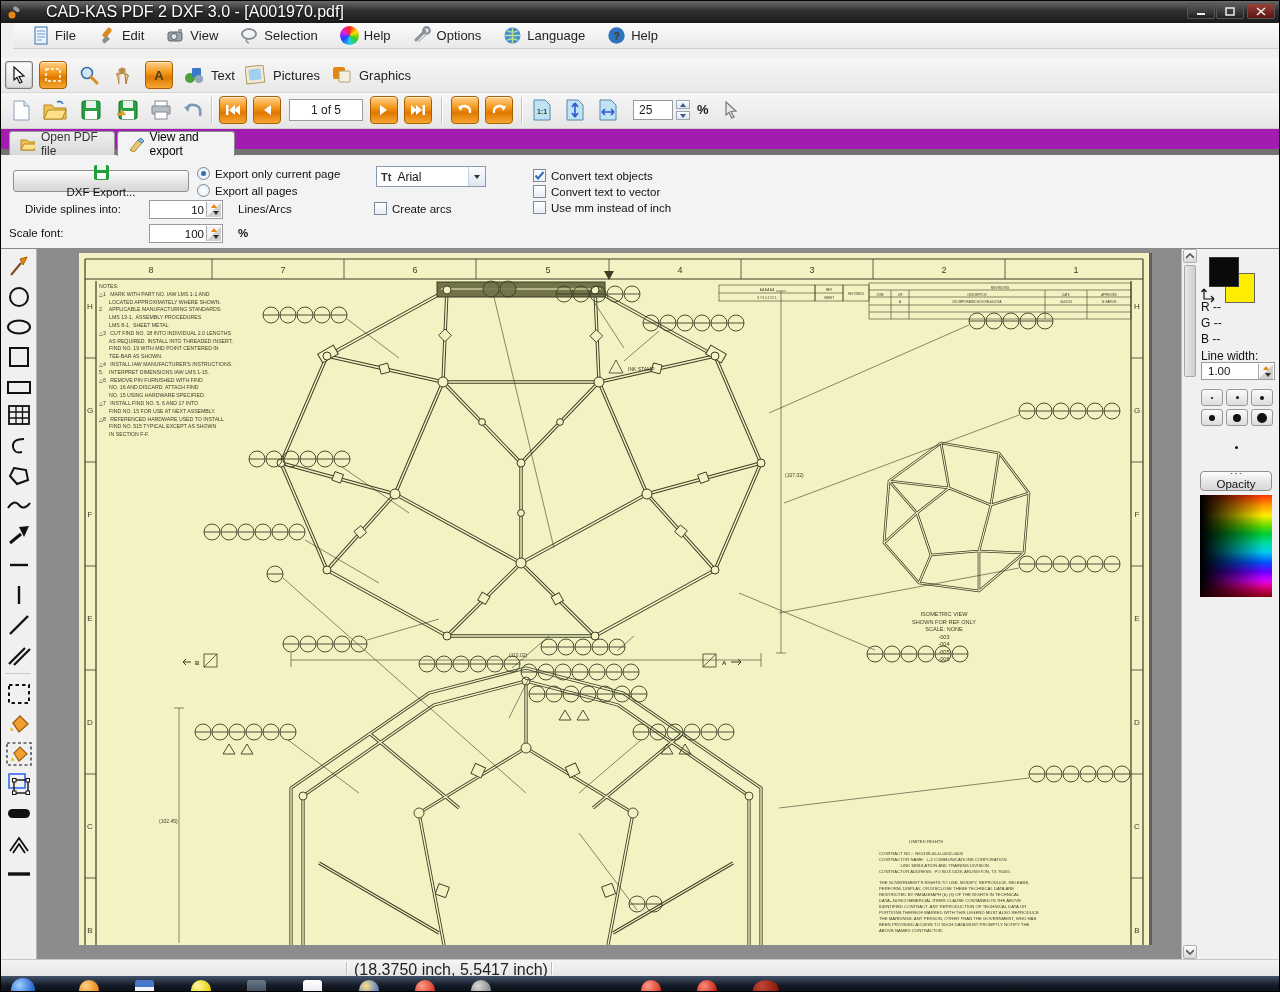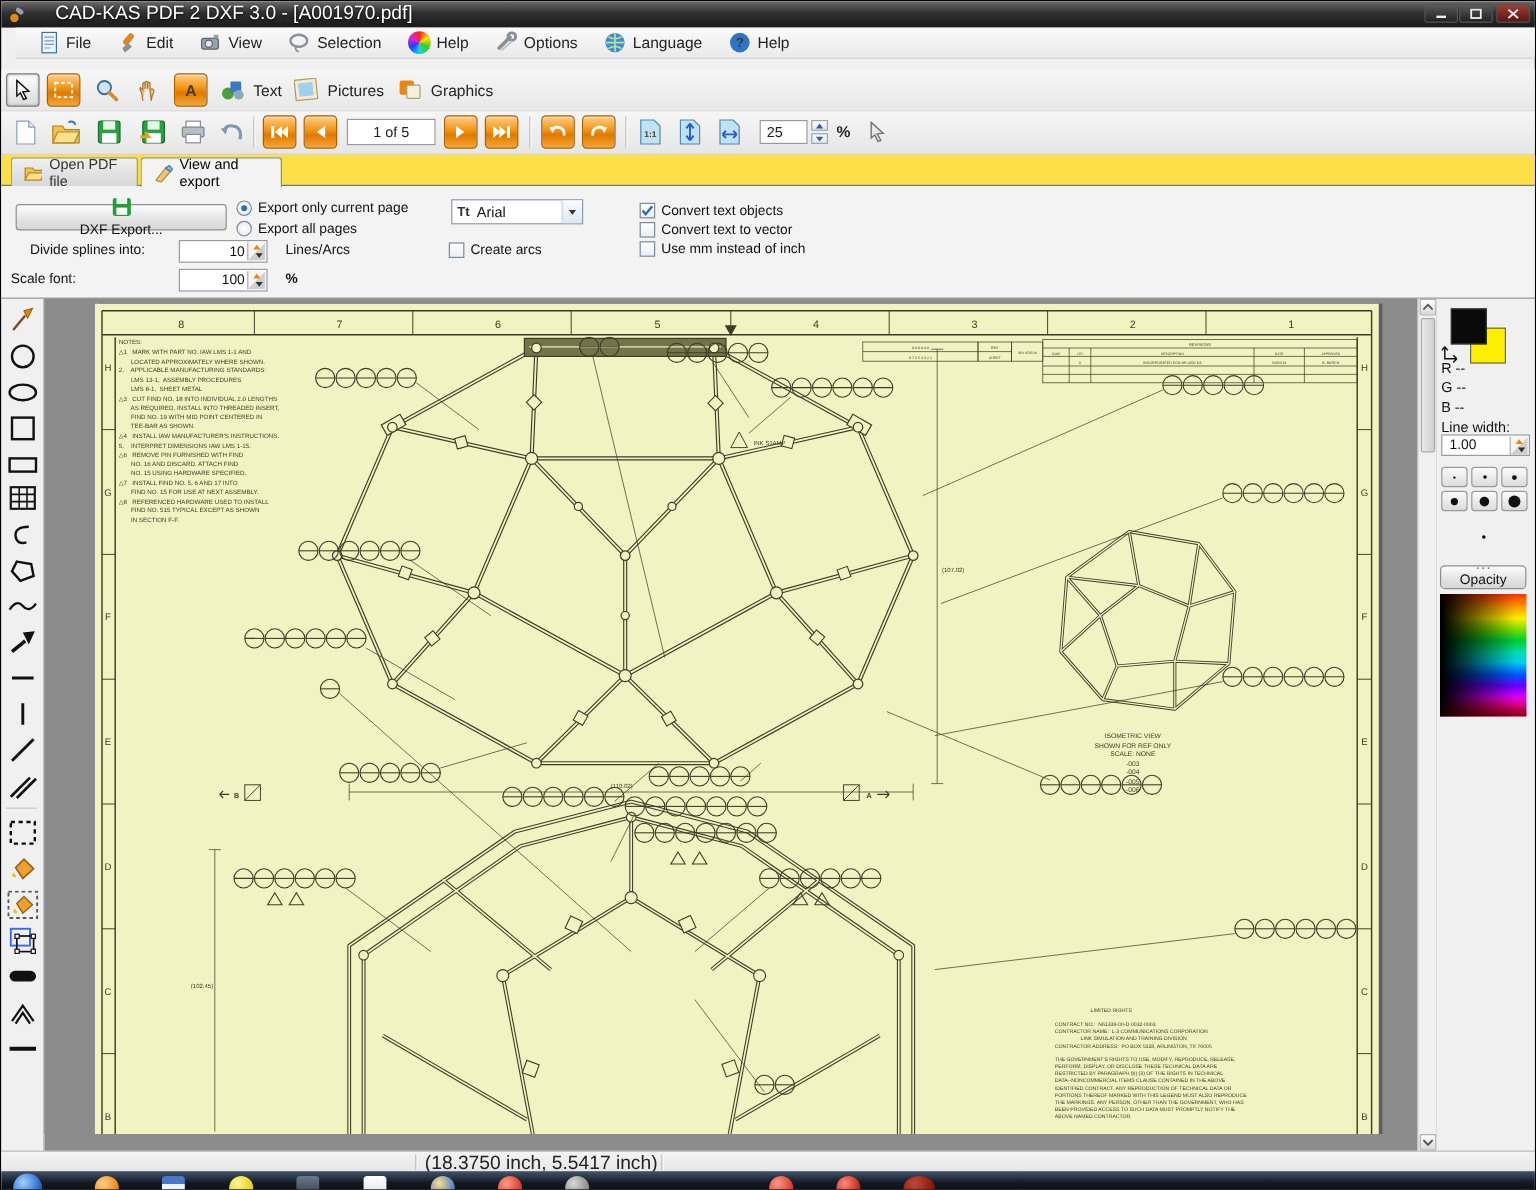--- a/index.html
+++ b/index.html
@@ -29,21 +29,21 @@
   .toolgrp{position:absolute;top:3px;height:28px;display:flex;align-items:center;gap:6px;}
   .sep{position:absolute;top:4px;width:1px;height:26px;background:#c4c4c4;box-shadow:1px 0 0 #fff;}
   .pagebox{position:absolute;top:6px;width:74px;height:22px;background:#fff;border:1px solid #9a9a9a;display:flex;align-items:center;justify-content:center;font-size:12px;color:#222;}
   .zoombox{position:absolute;top:7px;width:40px;height:20px;background:#fff;border:1px solid #9a9a9a;display:flex;align-items:center;padding-left:5px;font-size:12px;color:#222;}
   .spincol{position:absolute;top:7px;width:14px;height:20px;display:flex;flex-direction:column;gap:2px;}
   .spincol .sbtn{flex:1;border:1px solid #9aa7b8;background:linear-gradient(#fdfdfd,#dfe6ef);display:flex;align-items:center;justify-content:center;}
   .tri-u{width:0;height:0;border-left:3px solid transparent;border-right:3px solid transparent;border-bottom:4px solid #3a5a8c;}
   .tri-d{width:0;height:0;border-left:3px solid transparent;border-right:3px solid transparent;border-top:4px solid #3a5a8c;}
 
   
-  .tabrow{left:0;top:128px;width:1280px;height:26px;background:#fde047;border-bottom:1px solid #737373;}
+  .tabrow{left:0;top:128px;width:1280px;height:26px;background:#a21caf;border-bottom:6px solid #737373;}
   .tab{position:absolute;top:2px;height:24px;border:1px solid #9a9a9a;border-bottom:none;border-radius:3px 3px 0 0;display:flex;align-items:center;gap:6px;padding:0 10px;font-size:12px;}
   .tab.inactive{background:linear-gradient(#efefef,#d8d8d8);color:#333;}
   .tab.active{background:#f3f3f3;border-color:#8a8a8a;height:25px;z-index:2;}
 
   
   .expanel{left:0;top:154px;width:1280px;height:94px;background:#f3f3f3;border-bottom:1px solid #8a8a8a;font-size:11.5px;color:#111;}
   .btn{border:1px solid #8e8f8f;border-radius:3px;background:linear-gradient(#fdfdfd,#e3e3e3 60%,#d7d7d7);display:flex;align-items:center;justify-content:center;gap:6px;font-size:11.5px;color:#111;flex-direction:column;}
   .radio{width:13px;height:13px;border-radius:50%;border:1px solid #7a8a9a;background:radial-gradient(#fff,#dfe8ef);display:inline-block;position:relative;vertical-align:-2px;}
   .radio.on::after{content:"";position:absolute;left:3px;top:3px;width:5px;height:5px;border-radius:50%;background:#2e6db5;}
   .chk{width:13px;height:13px;border:1px solid #7a8a9a;background:linear-gradient(#fff,#e8eef5);display:inline-block;position:relative;vertical-align:-2px;}

